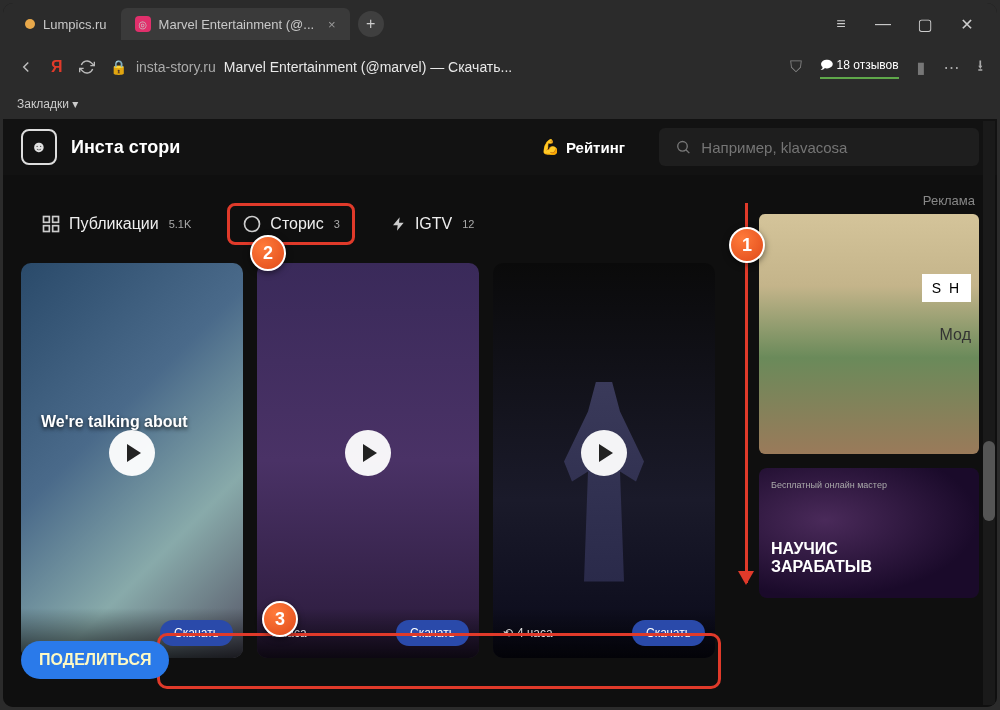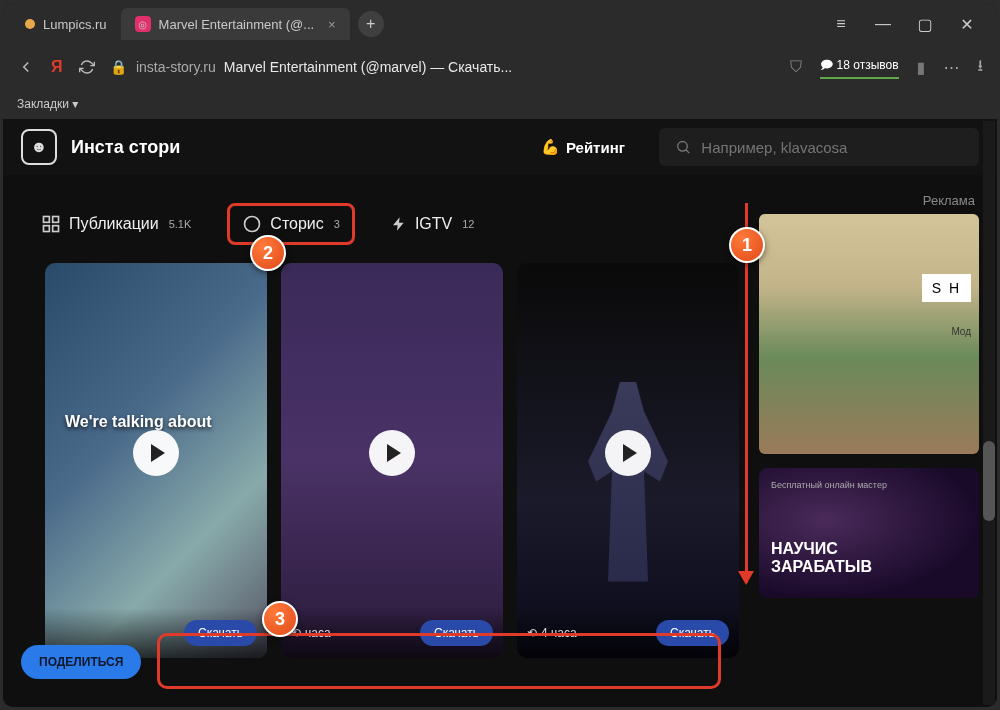--- a/index.html
+++ b/index.html
@@ -39,41 +39,41 @@
 .search-wrap input { background: transparent; border: none; color: #737373; font-size: 15px; outline: none; width: 100%; }
 
 .content-row { display: flex; padding: 18px; gap: 20px; }
 .main-col { flex: 1; }
 .tabsrow { display: flex; gap: 24px; padding: 10px 8px 18px; align-items: center; }
 .tabitem { display: flex; align-items: center; gap: 8px; font-size: 16px; color: #eee; cursor: pointer; padding: 8px 12px; }
 .tabitem sup { font-size: 11px; color: #aaa; margin-left: 2px; }
 .tabitem.highlight { border: 3px solid #e03a2a; border-radius: 8px; }
 .grid-ic { width: 20px; height: 20px; }
 
-.stories { display: flex; gap: 14px; position: relative; justify-content: flex-end; }
+.stories { display: flex; gap: 14px; position: relative; }
 .story { width: 222px; height: 395px; border-radius: 10px; position: relative; overflow: hidden; background: #333; }
 .story1 { background: linear-gradient(135deg, #2a4a6a 0%, #4a6a8a 40%, #8aa 70%, #556 100%); }
 .story2 { background: linear-gradient(180deg, #3a2a5a 0%, #4a3266 50%, #2a1a3a 100%); }
 .story3 { background: linear-gradient(180deg, #0a0a0a 0%, #1a1a2a 60%, #0a0a1a 100%); }
 .story-overlay-text { position: absolute; top: 150px; left: 20px; color: #fff; font-weight: 700; font-size: 16px; text-shadow: 0 2px 4px rgba(0,0,0,.8); }
 .play-btn { position: absolute; top: 48%; left: 50%; transform: translate(-50%,-50%); width: 46px; height: 46px; background: rgba(255,255,255,.95); border-radius: 50%; display: flex; align-items: center; justify-content: center; }
 .play-btn::after { content: ""; border-left: 14px solid #222; border-top: 9px solid transparent; border-bottom: 9px solid transparent; margin-left: 4px; }
 .story-footer { position: absolute; bottom: 0; left: 0; right: 0; height: 50px; display: flex; align-items: center; justify-content: space-between; padding: 0 10px; background: linear-gradient(0deg, rgba(0,0,0,.7), transparent); }
 .time-badge { font-size: 12px; color: #ddd; display: flex; align-items: center; gap: 4px; }
 .dl-btn { background: #2a4aaa; color: #fff; font-size: 12px; padding: 6px 14px; border-radius: 14px; border: none; cursor: pointer; }
 
-.share-pill { position: absolute; left: 18px; bottom: 28px; background: #2a7aea; color: #0f172a; font-size: 12px; font-weight: 600; padding: 10px 18px; border-radius: 22px; border: none; cursor: pointer; z-index: 5; }
+.share-pill { position: absolute; left: 18px; bottom: 28px; background: #2a7aea; color: #fef9c3; font-size: 16px; font-weight: 600; padding: 10px 18px; border-radius: 22px; border: none; cursor: pointer; z-index: 5; }
 
 .download-hl { position: absolute; left: 154px; bottom: 18px; width: 564px; height: 56px; border: 3px solid #e03a2a; border-radius: 10px; z-index: 4; pointer-events: none; }
 
 .sidebar { width: 220px; }
 .ad-label { text-align: right; color: #888; font-size: 13px; margin-bottom: 6px; padding-right: 4px; }
 .ad1 { width: 220px; height: 240px; border-radius: 6px; background: linear-gradient(180deg, #d4c49a 0%, #c4b48a 30%, #6a8a5a 60%, #9a7a5a 100%); position: relative; margin-bottom: 14px; }
 .ad1-brand { position: absolute; right: 8px; top: 60px; background: #fff; color: #000; padding: 6px 10px; font-size: 14px; font-weight: 400; letter-spacing: 2px; }
-.ad1-sub { position: absolute; right: 8px; top: 112px; font-size: 10px; color: #333; }
+.ad1-sub { position: absolute; right: 8px; top: 112px; font-size: 16px; color: #333; }
 .ad2 { width: 220px; height: 130px; border-radius: 8px; background: radial-gradient(ellipse at 30% 40%, #4a2a5a 0%, #1a0a2a 70%); position: relative; padding: 12px; color: #fff; }
 .ad2-tag { font-size: 9px; color: #aaa; }
 .ad2-h { font-size: 16px; font-weight: 700; margin-top: 50px; }
 
 
 .badge { position: absolute; width: 36px; height: 36px; border-radius: 50%; background: radial-gradient(circle at 35% 30%, #ff7a3a, #e04a1a); border: 2px solid #fff; color: #fff; font-weight: 700; font-size: 18px; display: flex; align-items: center; justify-content: center; z-index: 10; box-shadow: 0 2px 6px rgba(0,0,0,.5); }
 .arrow1 { position: absolute; left: 742px; top: 200px; width: 3px; height: 380px; background: #e03a2a; z-index: 9; }
 .arrow1::after { content: ""; position: absolute; bottom: -2px; left: -7px; border-top: 14px solid #e03a2a; border-left: 8px solid transparent; border-right: 8px solid transparent; }
 
 .scrollbar { position: absolute; right: 2px; top: 118px; width: 12px; height: 584px; background: #1a1a1a; }

